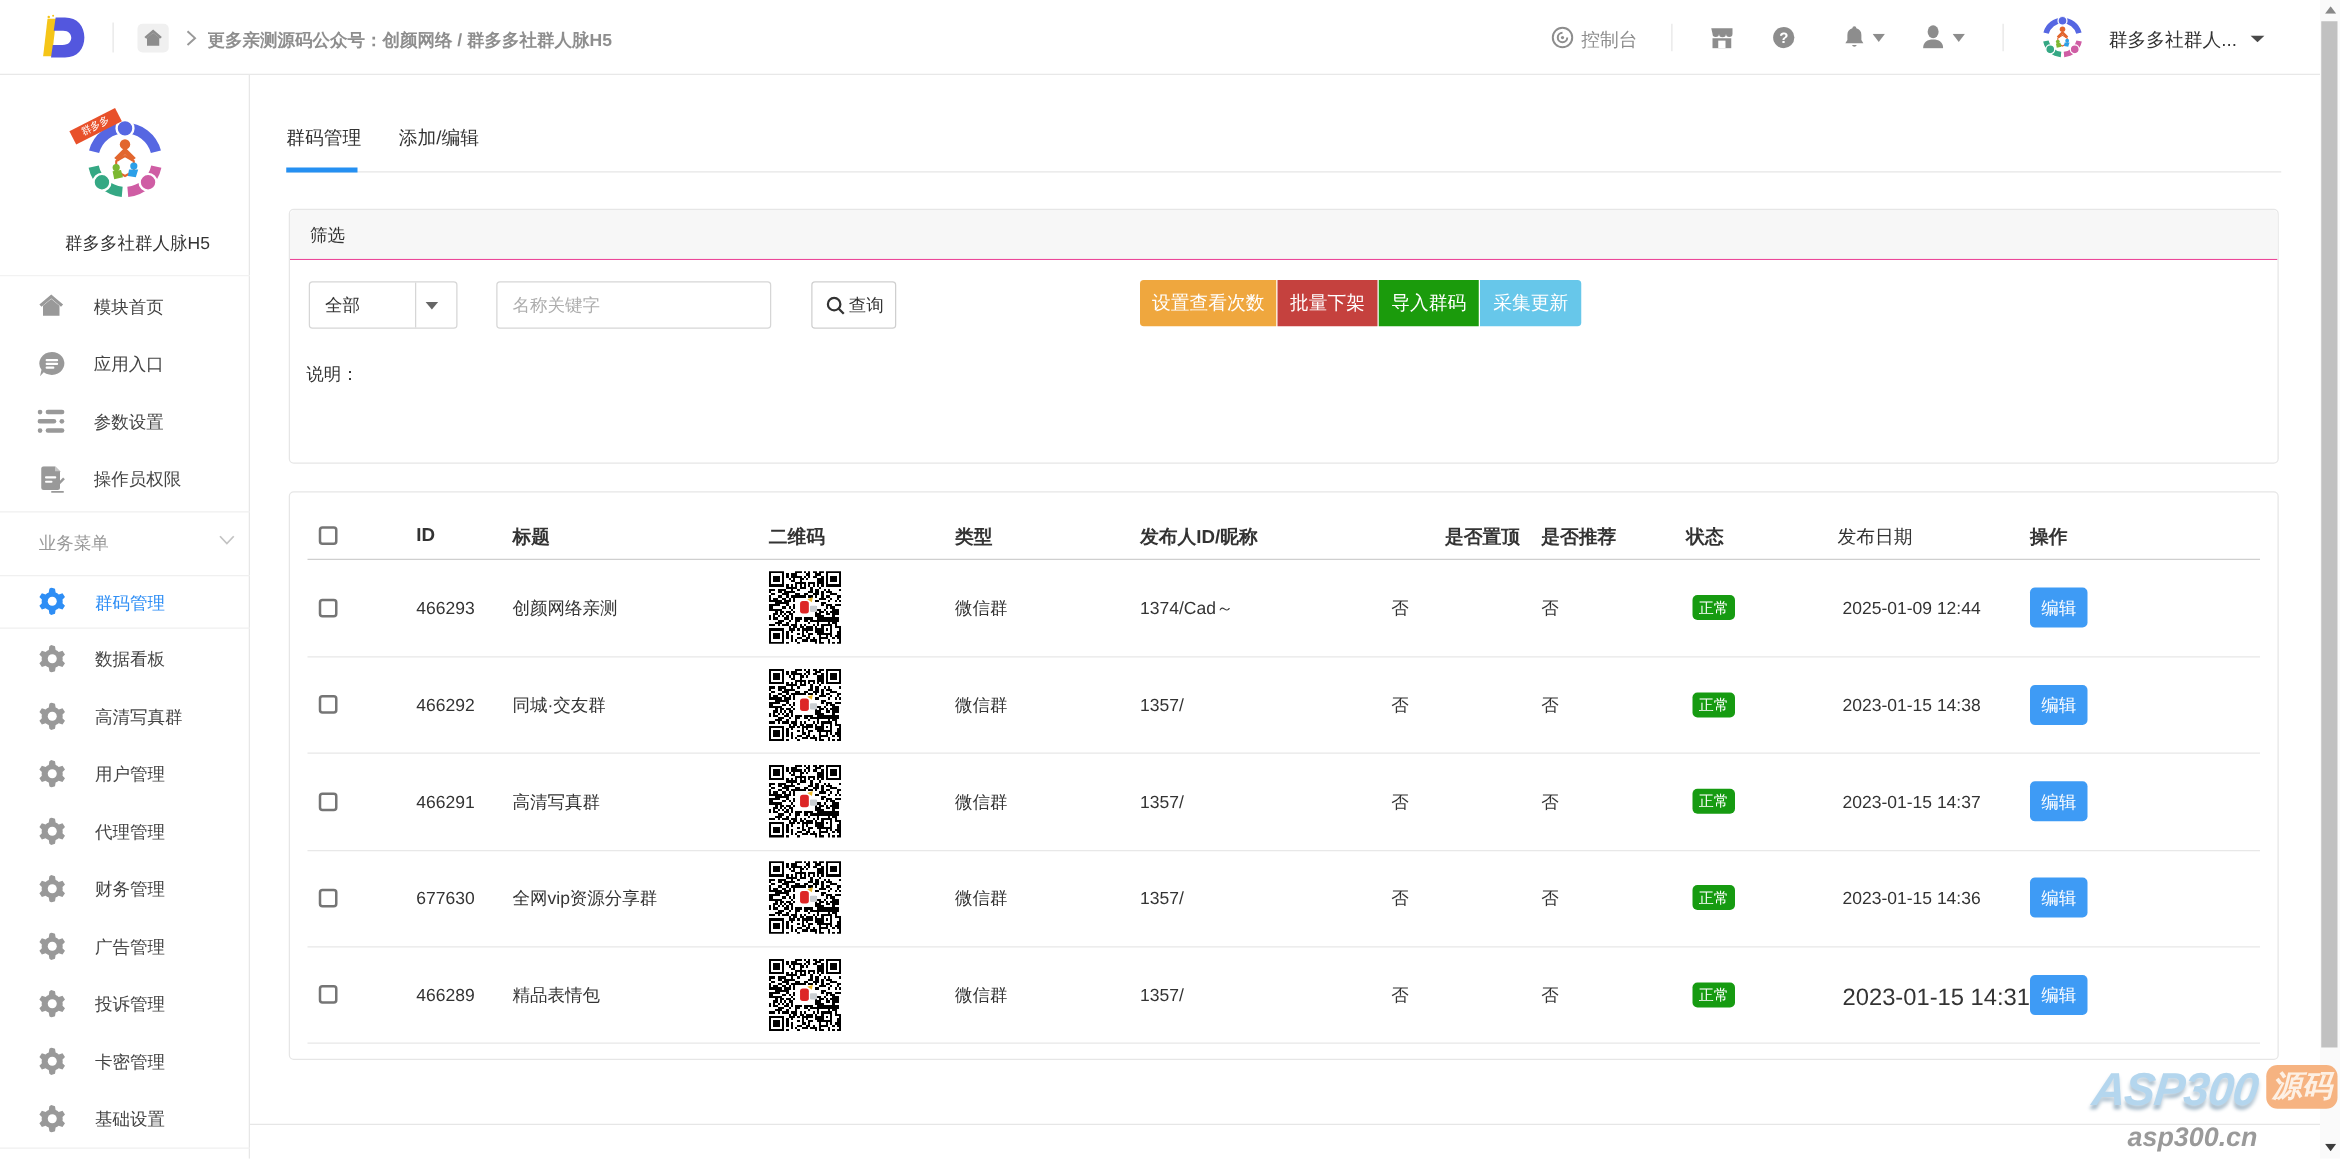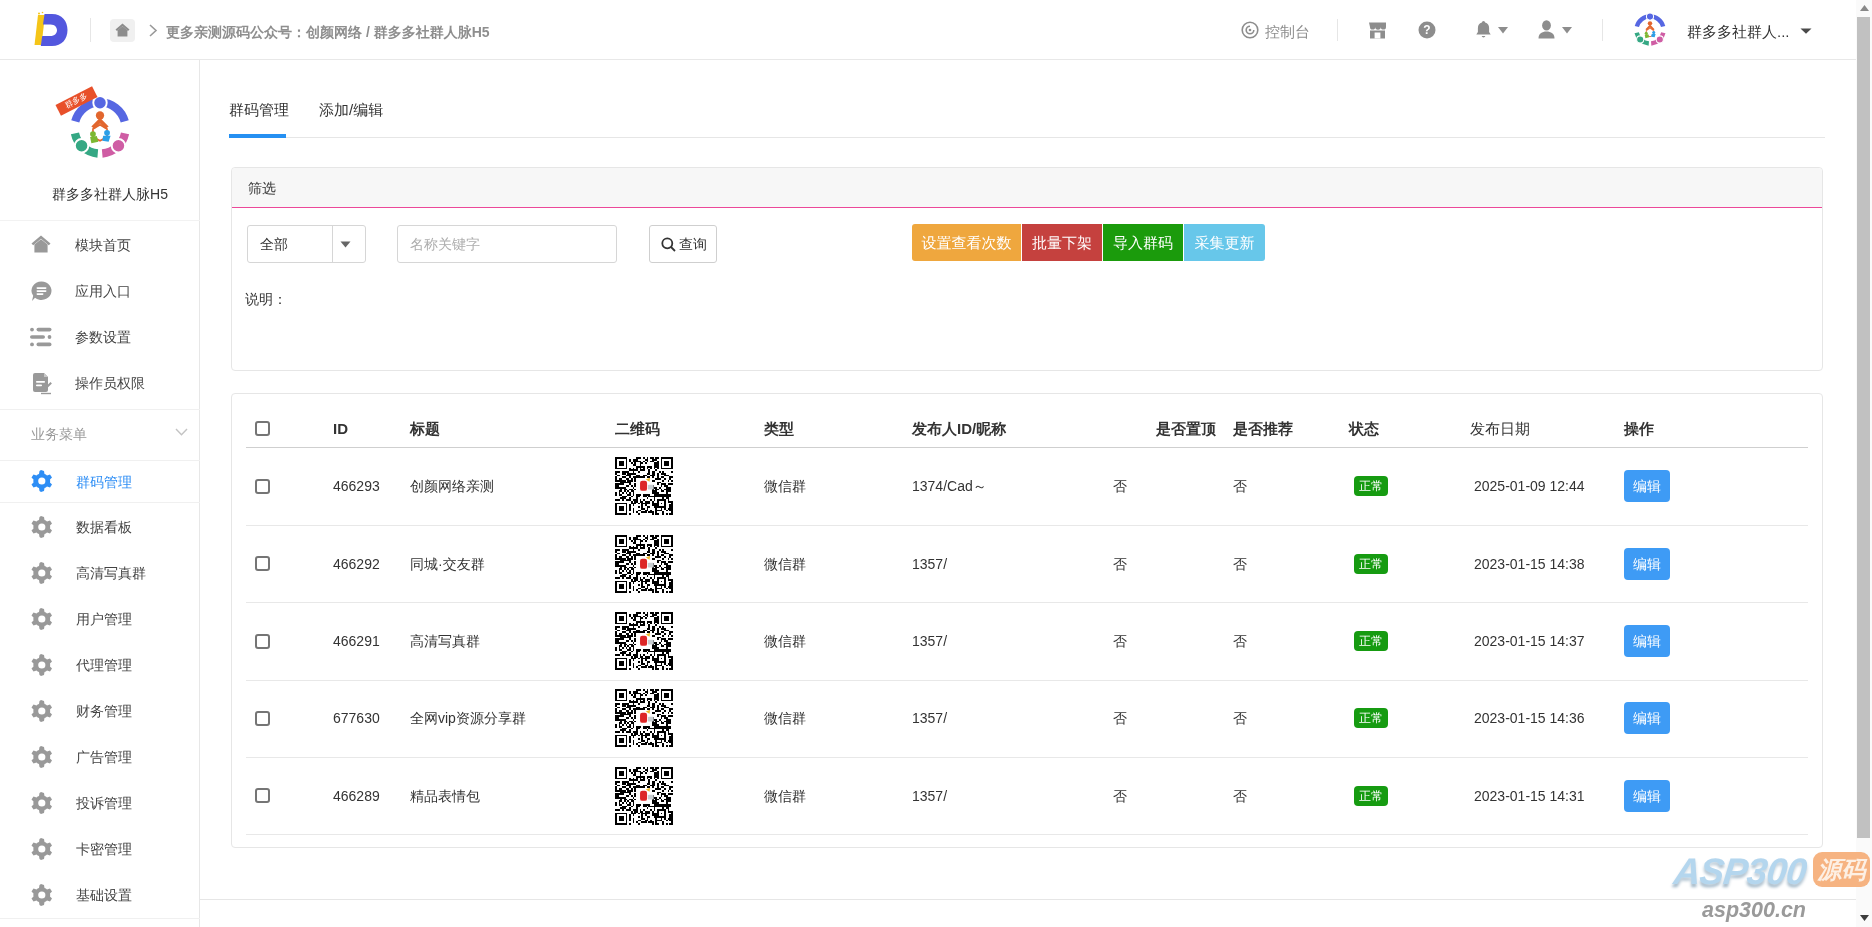--- a/index.html
+++ b/index.html
@@ -270,21 +270,21 @@
   <div class="abs" style="left:101px;top:394px;font-size:14px;color:#333;">466289</div>
   <div class="abs" style="left:178px;top:394px;font-size:14px;color:#333;">精品表情包</div>
   <svg class="abs" style="left:383px;top:373px;" width="58" height="58" viewBox="0 0 66 66">
       <use href="#qr"></use>
     </svg>
   <div class="abs" style="left:532px;top:394px;font-size:14px;color:#333;">微信群</div>
   <div class="abs" style="left:680px;top:394px;font-size:14px;color:#333;">1357/</div>
   <div class="abs" style="left:881px;top:394px;font-size:14px;color:#333;">否</div>
   <div class="abs" style="left:1001px;top:394px;font-size:14px;color:#333;">否</div>
   <div class="abs" style="left:1122px;top:392px;width:34px;height:20px;background:#169b11;border-radius:4px;color:#fff;font-size:12px;text-align:center;line-height:20px;">正常</div>
-  <div class="abs" style="left:1242px;top:394px;font-size:14px;color:#333;">2023-01-15 14:31</div>
+  <div class="abs" style="left:1242px;top:394px;font-size:19px;color:#333;">2023-01-15 14:31</div>
   <div class="abs" style="left:1392px;top:386px;width:46px;height:32px;background:#3e9bf5;border-radius:4px;color:#fff;font-size:14px;text-align:center;line-height:32px;">编辑</div>
   <div class="abs" style="left:14px;top:440px;width:1562px;height:1px;background:#e8e8e8;"></div>
 </div>
 
 <div class="abs" style="left:200px;top:899px;width:1656px;height:1px;background:#e6e6e6;"></div>
 
 <div class="abs" style="left:1856px;top:0;width:16px;height:927px;background:#fafafa;z-index:60;">
   <svg class="abs" style="left:4px;top:5px;" width="9" height="6" viewBox="0 0 9 6">
       <path d="M4.5 0 L9 6 H0 Z" fill="#888"></path>
     </svg>

